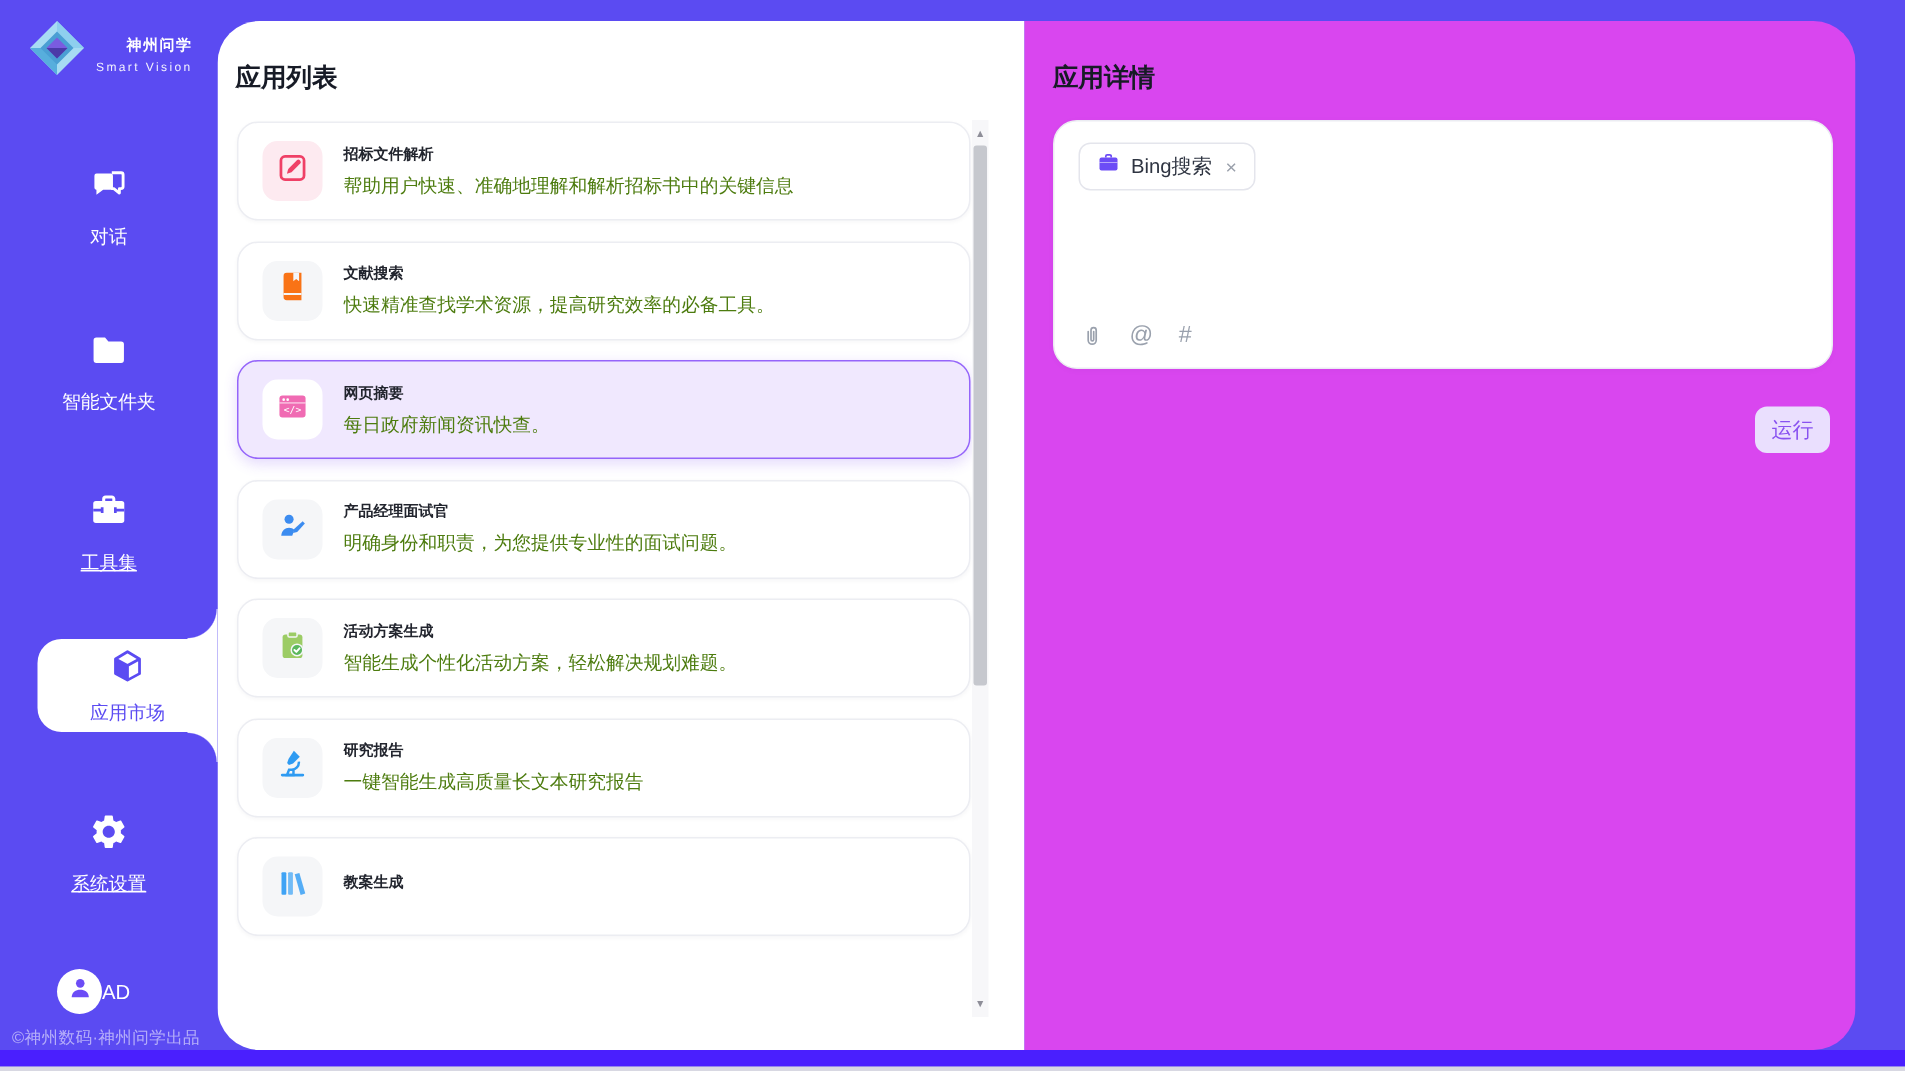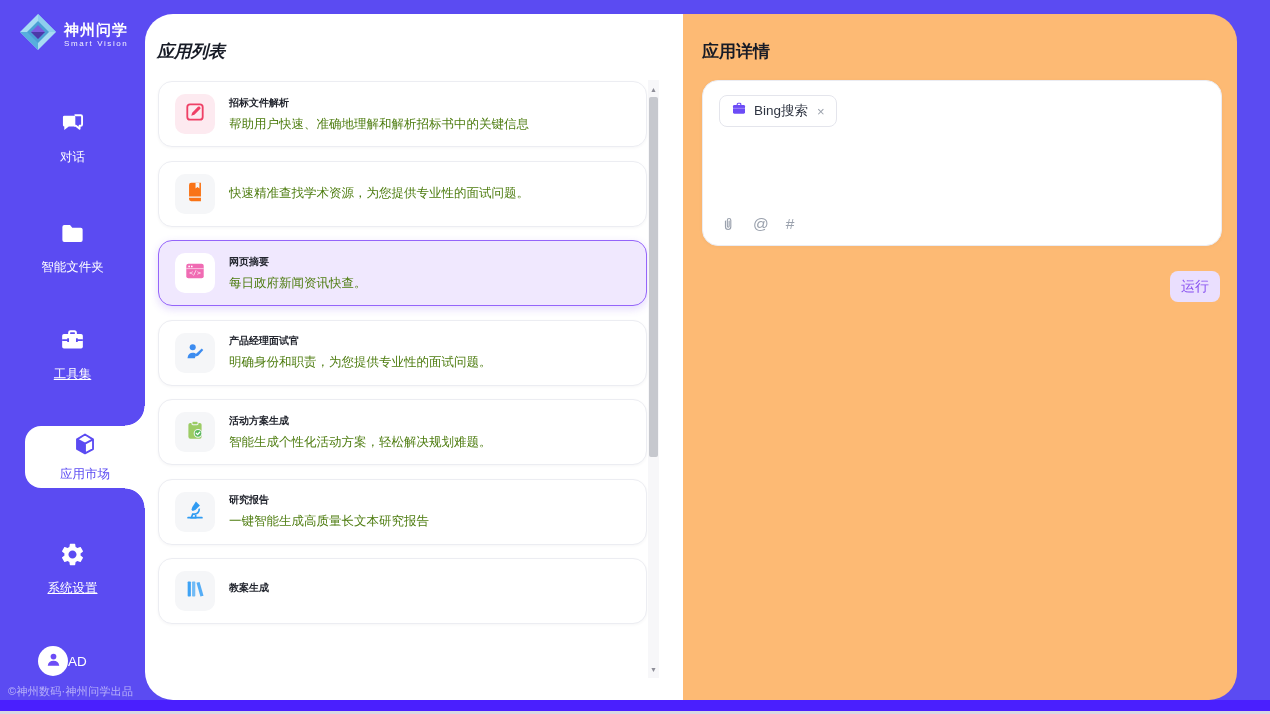--- a/index.html
+++ b/index.html
@@ -10,21 +10,21 @@
     font-family:"Liberation Sans","DejaVu Sans",sans-serif;
   }
   
   .bottom-bar { position:absolute; left:0; top:700px; width:1270px; height:11px; background:#4A1FFE; }
   .bottom-strip { position:absolute; left:0; top:711px; width:1270px; height:3px; background:#D8D8E2; }
 
   
   .sidebar { position:absolute; left:0; top:0; width:145px; height:700px; color:#fff; }
   .logo { position:absolute; left:18px; top:12px; display:flex; align-items:center; gap:6px; }
   .logo svg { width:40px; height:40px; }
-  .logo-name { font-size:15px; font-weight:700; letter-spacing:1px; line-height:19px; }
+  .logo-name { font-size:10px; font-weight:700; letter-spacing:1px; line-height:19px;text-align:right; }
   .logo-sub { font-size:8px; letter-spacing:1.6px; opacity:.92; }
   .nav-item { position:absolute; left:0; width:145px; display:flex; flex-direction:column;
               align-items:center; gap:8px; color:#fff; cursor:pointer; }
   .nav-item svg { width:27px; height:27px; }
   .nav-label { font-size:12.5px; }
   .nav-label.underline { text-decoration:underline; }
   .nav-pos-0 { top:110px; } .nav-pos-1 { top:220px; } .nav-pos-2 { top:327px; } .nav-pos-4 { top:541px;font-family:Liberation Serif, serif; }
   .nav-bubble { position:absolute; left:25px; top:426px; width:120px; height:62px;
                 background:#fff; border-radius:16px 0 0 16px; color:#5B4BF2;
                 display:flex; flex-direction:column; align-items:center; justify-content:center; gap:5px;
@@ -39,23 +39,23 @@
             display:flex; align-items:center; justify-content:center; }
   .avatar svg { width:19px; height:19px; }
   .user-name { font-size:13.5px; color:#fff; }
   .sidebar-footer { position:absolute; left:8px; top:684px; font-size:11px; color:rgba(255,255,255,.55);
                     letter-spacing:.3px; white-space:nowrap; }
 
   
   .content { position:absolute; left:145px; top:14px; width:1092px; height:686px;
              border-radius:28px; overflow:hidden; display:flex; }
   .list-panel { width:538px; background:#ffffff; position:relative; flex:none; }
-  .detail-panel { flex:1; background:#fdba74; position:relative; }
+  .detail-panel { flex:1; background:#d946ef; position:relative; }
   .panel-title { position:absolute; top:26px; font-size:17px; font-weight:700; color:#171b26; }
-  .list-panel .panel-title { left:12px;font-style:italic; }
+  .list-panel .panel-title { left:12px; }
   .detail-panel .panel-title { left:19px; }
 
   
   .app-list { position:absolute; left:13px; top:67px; width:489px; display:flex;
               flex-direction:column; gap:13.5px; }
   .card { height:66px; flex:none; background:#fff; border:1px solid #ECEDF2; border-radius:14px;
           display:flex; align-items:center; padding:0 16px; gap:14px; cursor:pointer;
           box-shadow:0 1px 3px rgba(25,25,60,.04); overflow:hidden; }
   .card.selected { background:#F0E8FE; border:1.5px solid #9565FA;
                    box-shadow:0 3px 9px rgba(120,70,240,.20); }
@@ -183,21 +183,22 @@
         </div>
         <div class="card">
           <div class="card-icon" style="background: rgb(245, 246, 248); color: rgb(249, 115, 22);">
             <span><svg viewBox="0 0 24 24">
                 <path fill="currentColor" d="M5.5 4.3A2.3 2.3 0 0 1 7.8 2H18.5v20H7.8a2.3 2.3 0 0 1-2.3-2.3z"></path>
                 <path fill="#F5F6F8" d="M12.6 2h4.2v6.2l-2.1-1.7-2.1 1.7z"></path>
                 <path stroke="#F5F6F8" stroke-width="1.4" d="M5.5 17.5h13"></path>
               </svg></span>
           </div>
           <div class="card-text">
-            <div class="card-desc">快速精准查找学术资源，为您提供专业性的面试问题。</div>
+            <div class="card-title">文献搜索</div>
+            <div class="card-desc">快速精准查找学术资源，提高研究效率的必备工具。</div>
           </div>
         </div>
         <div class="card selected">
           <div class="card-icon" style="background: rgb(255, 255, 255); color: rgb(240, 107, 179);">
             <span><svg viewBox="0 0 24 24">
                 <rect x="2.5" y="4" width="19" height="16" rx="2.2" fill="currentColor"></rect>
                 <circle cx="5.6" cy="7" r=".95" fill="#fff"></circle>
                 <circle cx="8.5" cy="7" r=".95" fill="#fff"></circle>
                 <path d="M2.5 9.4h19" stroke="#fff" stroke-width=".9" opacity=".7"></path>
                 <text x="12" y="16.6" font-size="7" fill="#fff" text-anchor="middle" font-family="DejaVu Sans Mono, monospace">&lt;/&gt;</text>

